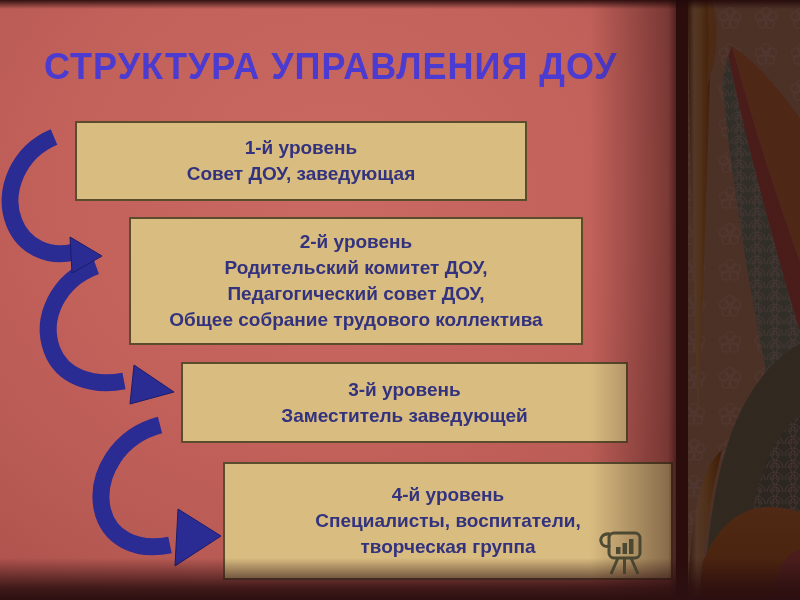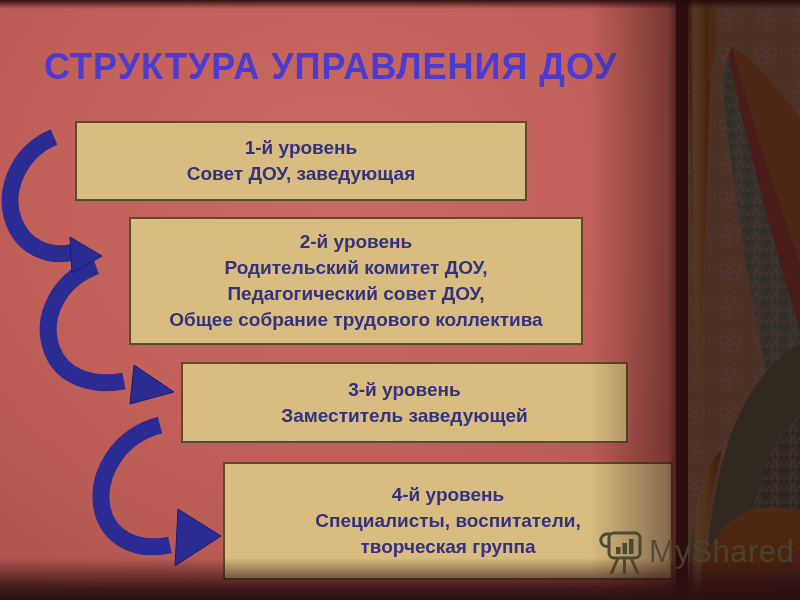--- a/index.html
+++ b/index.html
@@ -154,17 +154,16 @@
         <path d="M20,31 L13,47"></path>
         <path d="M26.5,31 L26.5,47"></path>
         <path d="M33,31 L40,47"></path>
       </g>
       <g fill="#3e3e2c">
         <rect x="18" y="20" width="4.5" height="7"></rect>
         <rect x="24.5" y="16" width="4.5" height="11"></rect>
         <rect x="31" y="12" width="4.5" height="15"></rect>
       </g>
     </svg>
-    <span class="watermark-text">MyShared</span>
   </div>
 
   <div class="vignette"></div>
 </div>
 
 </body></html>

